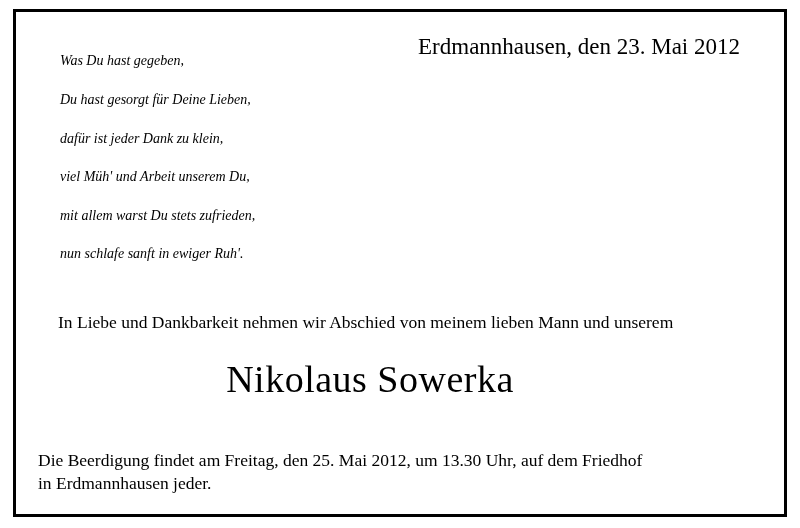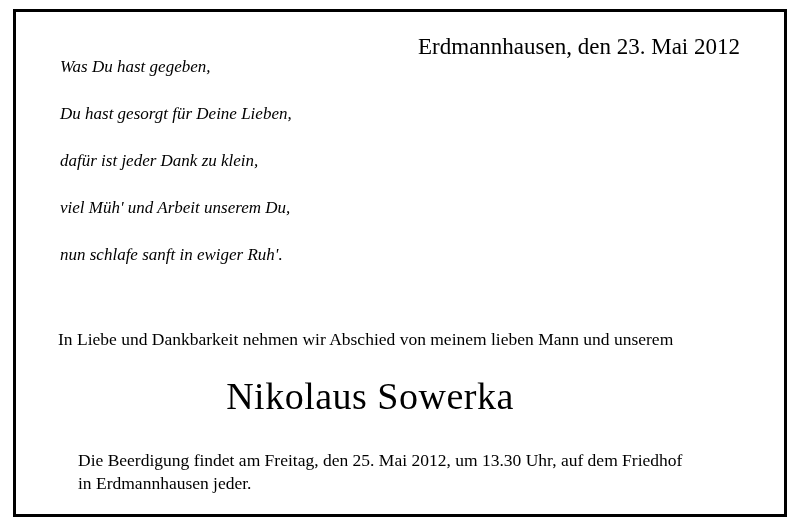--- a/index.html
+++ b/index.html
@@ -40,38 +40,38 @@
     padding: 20px 22px 14px 22px;
   }
 
   .top-row {
     display: flex;
     justify-content: space-between;
     align-items: flex-start;
   }
   .poem {
     font-style: italic;
-    font-size: 17px;
+    font-size: 14px;
     line-height: 1.38;
     font-family: "Liberation Serif", serif;
     padding-left: 22px;
     white-space: pre-line;
   }
   .poem-line {
     display: block;
   }
   .place-date {
     font-size: 23px;
     padding-right: 22px;
     padding-top: 2px;
     white-space: nowrap;
   }
 
   .intro {
-    margin-top: 38px;
+    margin-top: 28px;
     padding-left: 20px;
     padding-right: 22px;
     font-size: 17.5px;
     line-height: 1.35;
   }
   .intro-line {
     display: block;
   }
 
   .name {
@@ -83,35 +83,36 @@
   }
 
   .funeral {
     position: absolute;
     left: 22px;
     right: 20px;
     bottom: 18px;
     font-size: 17.5px;
     line-height: 1.35;
   }
-  .funeral-line { display: block; margin-left: 40px; }
+  .funeral-line { display: block; }
 </style>
 </head>
 <body>
 
 <div class="page">
   <div class="border-frame"></div>
   <div class="content">
 
     <div class="top-row">
       <div class="poem">
         <span class="poem-line">Was Du hast gegeben,</span>
         <span class="poem-line">Du hast gesorgt für Deine Lieben,</span>
         <span class="poem-line">dafür ist jeder Dank zu klein,</span>
         <span class="poem-line">viel Müh' und Arbeit unserem Du,</span>
+        <span class="poem-line">mit allem warst Du stets zufrieden,</span>
         <span class="poem-line">nun schlafe sanft in ewiger Ruh'.</span>
       </div>
       <div class="place-date">Erdmannhausen, den 23. Mai 2012</div>
     </div>
 
     <div class="intro">
       <span class="intro-line">In Liebe und Dankbarkeit nehmen wir Abschied von meinem lieben Mann und unserem</span>
     </div>
 
     <div class="name">Nikolaus Sowerka</div>

